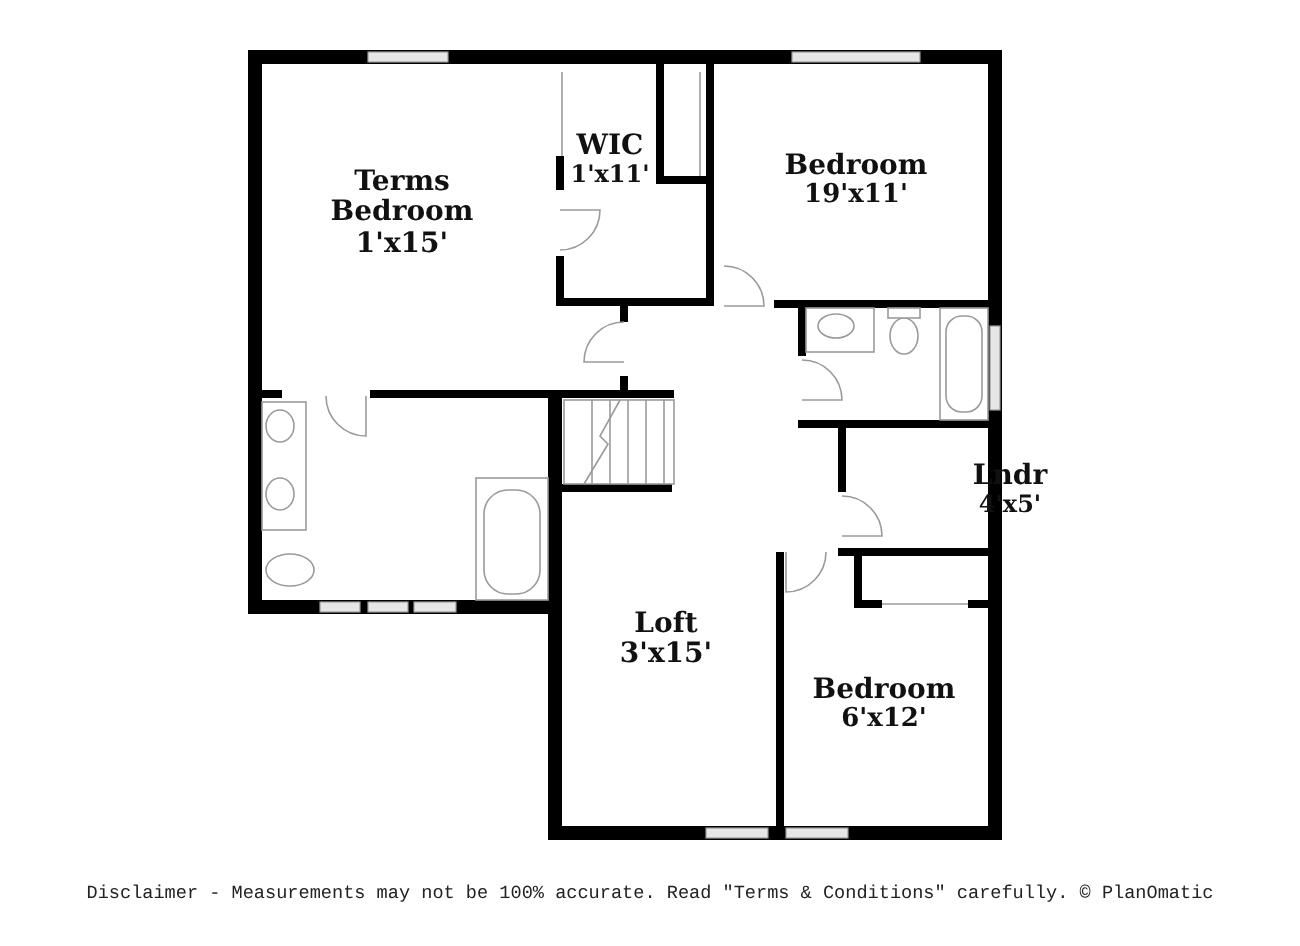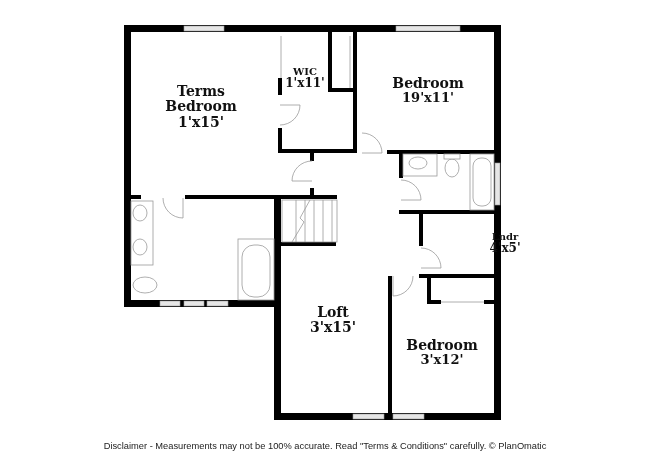--- a/index.html
+++ b/index.html
@@ -5,23 +5,23 @@
   html, body { margin: 0; padding: 0; background: #ffffff; }
   body { width: 650px; height: 473px; position: relative; overflow: hidden; font-family: "DejaVu Serif", serif; }
   #plan { position: absolute; left: 0; top: 0; width: 650px; height: 473px; }
   .wall { fill: #000000; }
   .win { fill: #e6e6e6; stroke: #9a9a9a; stroke-width: 0.6; }
   .thin { fill: none; stroke: #9a9a9a; stroke-width: 0.8; }
   .fix { fill: #ffffff; stroke: #9a9a9a; stroke-width: 0.8; }
   .room-label { position: absolute; text-align: center; font-family: "DejaVu Serif", serif; font-weight: bold; color: #111111; line-height: 1.1; transform: translateX(-50%); white-space: nowrap; }
   .room-label .n { display: block; font-size: 14px; }
   .room-label .d { display: block; font-size: 13px; }
-  .room-label.small .n { font-size: 10px; }
+  .room-label.small .n { font-size: 14px; }
   .room-label.small .d { font-size: 12px; }
-  #disclaimer { position: absolute; left: 0; width: 650px; top: 441px; text-align: center; font-family: Liberation Sans, sans-serif; font-size: 9.3px; color: #222; }
+  #disclaimer { position: absolute; left: 0; width: 650px; top: 441px; text-align: center; font-family: Liberation Mono, monospace; font-size: 9.3px; color: #222; }
 </style>
 </head>
 <body>
 
 <svg id="plan" viewBox="0 0 650 473" xmlns="http://www.w3.org/2000/svg">
   <g>
 
     <rect class="wall" x="124" y="25" width="377" height="7"></rect>
 
     <rect class="wall" x="124" y="25" width="7" height="282"></rect>
@@ -158,16 +158,16 @@
   <span class="d">4'x5'</span>
 </div>
 
 <div class="room-label" style="left:333px; top:305px;">
   <span class="n">Loft</span>
   <span class="n">3'x15'</span>
 </div>
 
 <div class="room-label" style="left:442px; top:338px;">
   <span class="n">Bedroom</span>
-  <span class="d">3'x12'</span>
+  <span class="d">6'x12'</span>
 </div>
 
 <div id="disclaimer">Disclaimer - Measurements may not be 100% accurate. Read "Terms &amp; Conditions" carefully. © PlanOmatic</div>
 
 </body></html>

